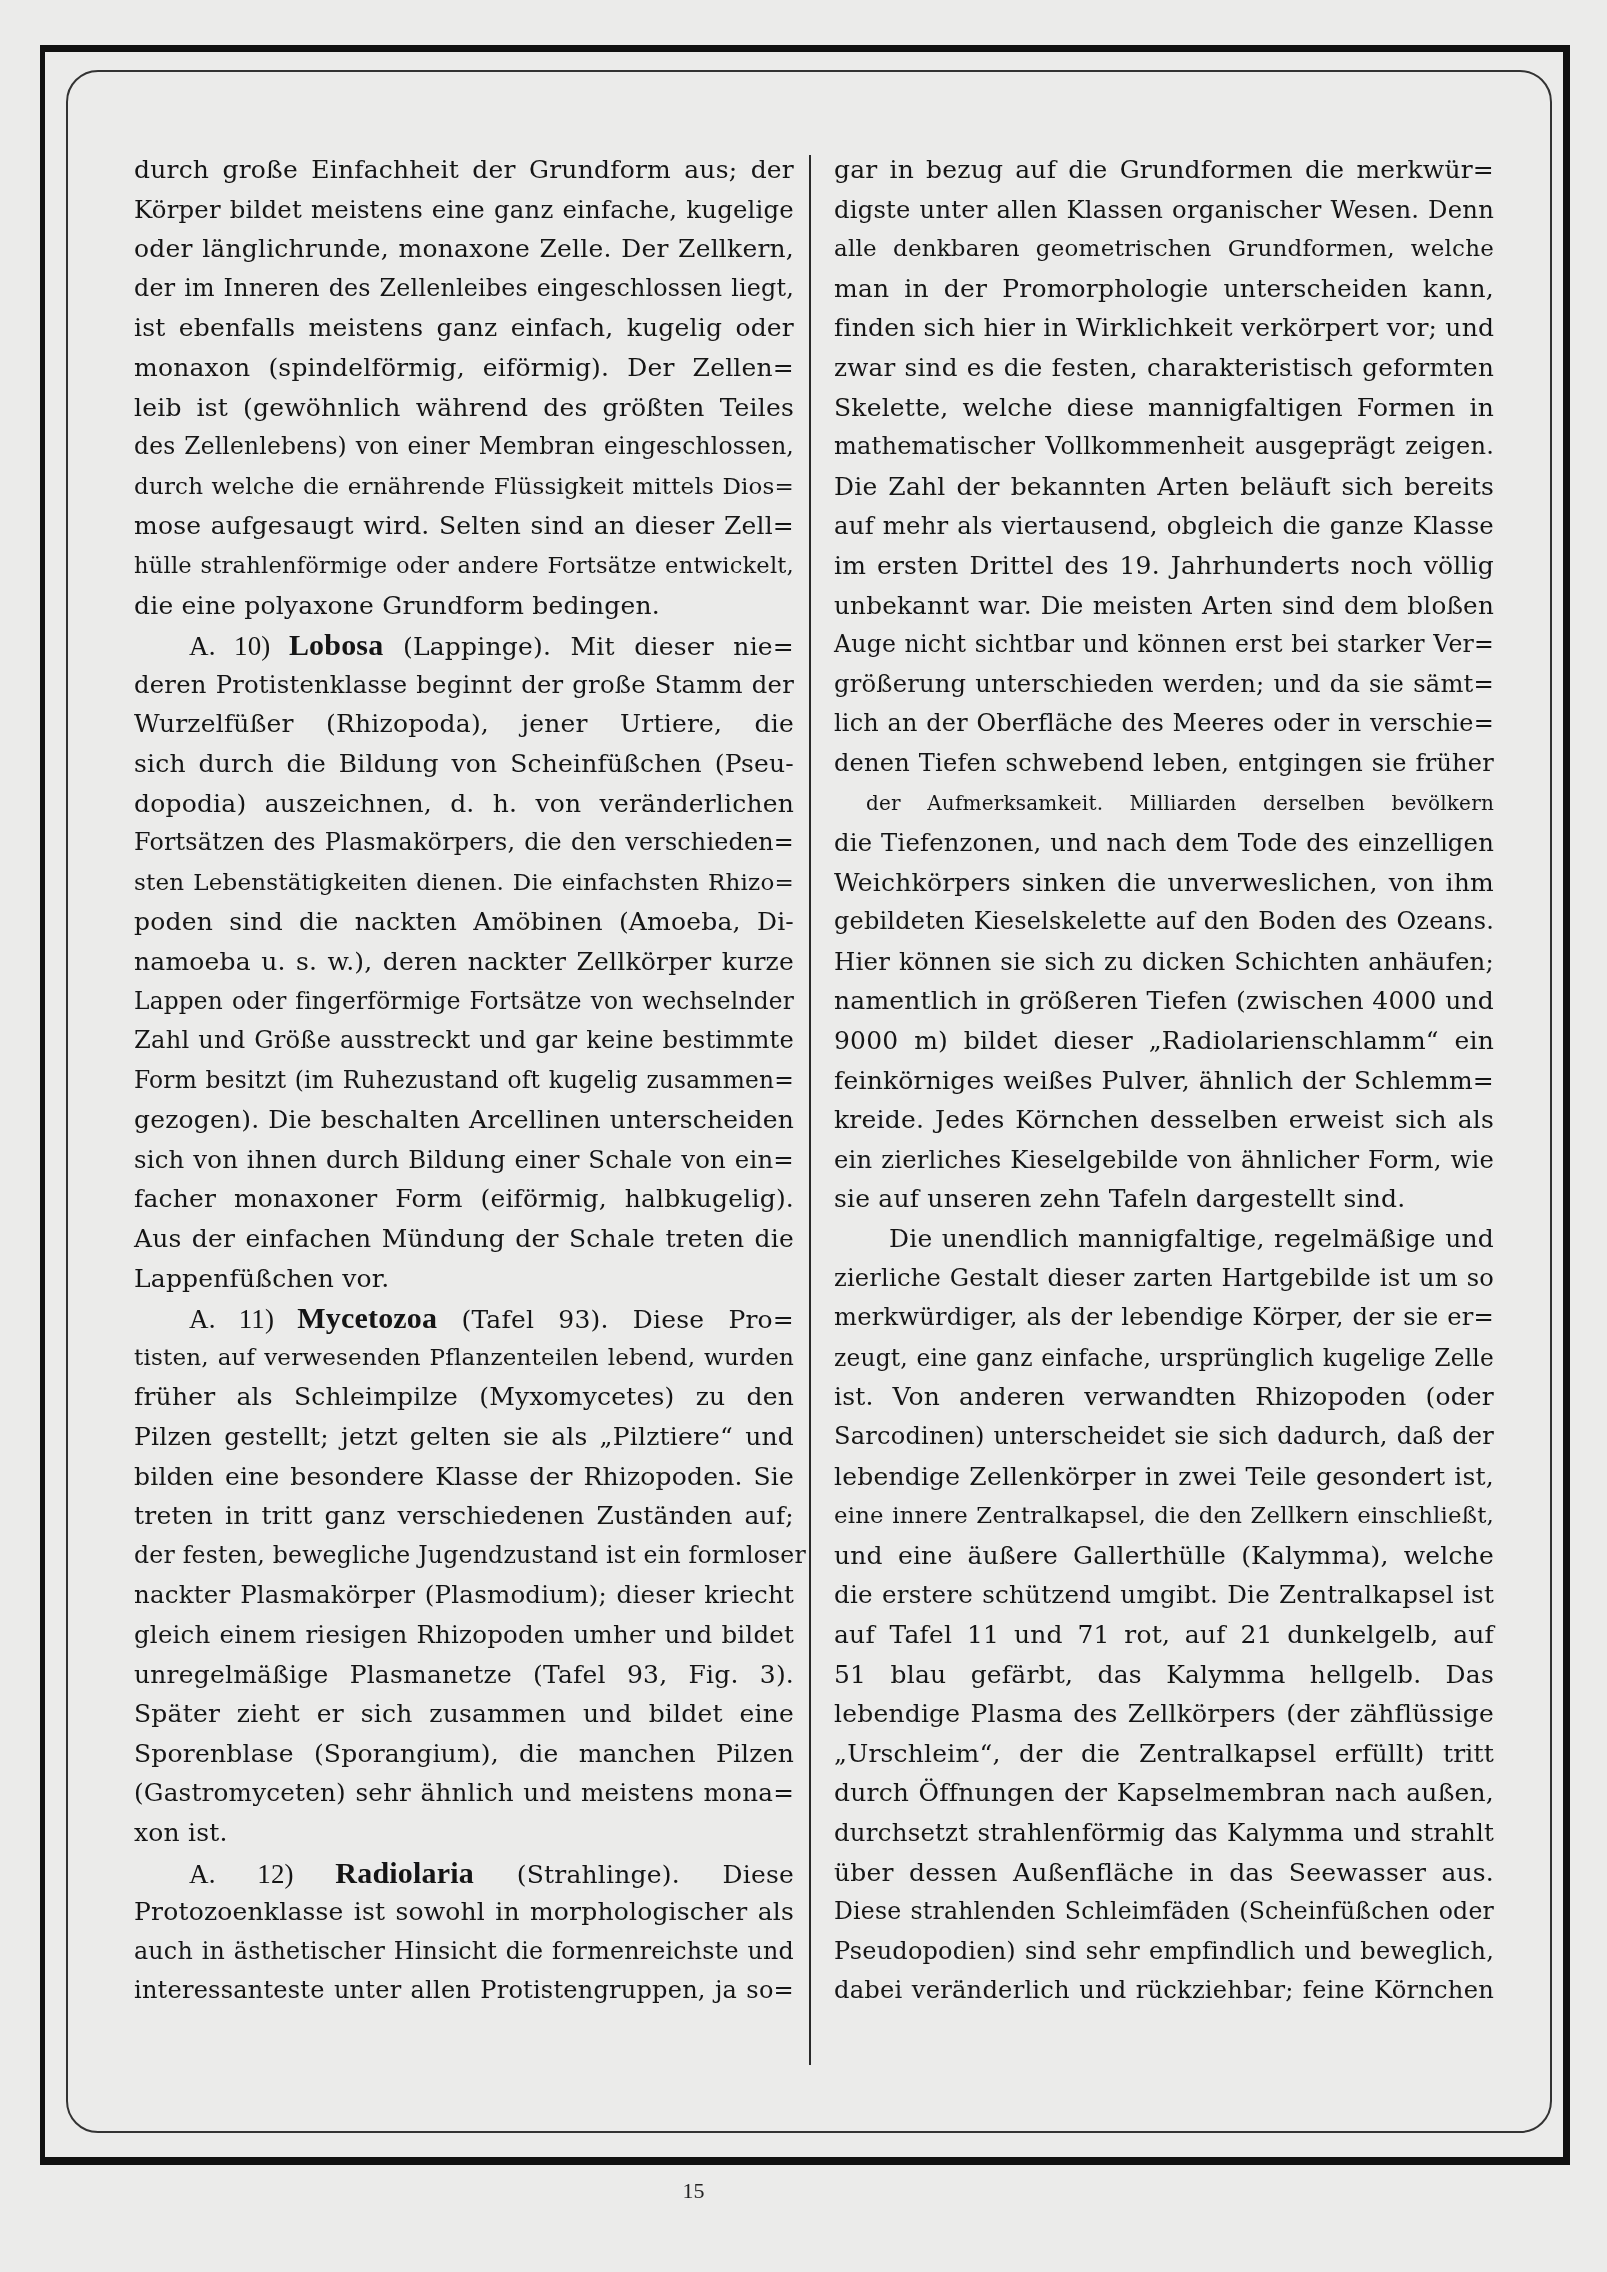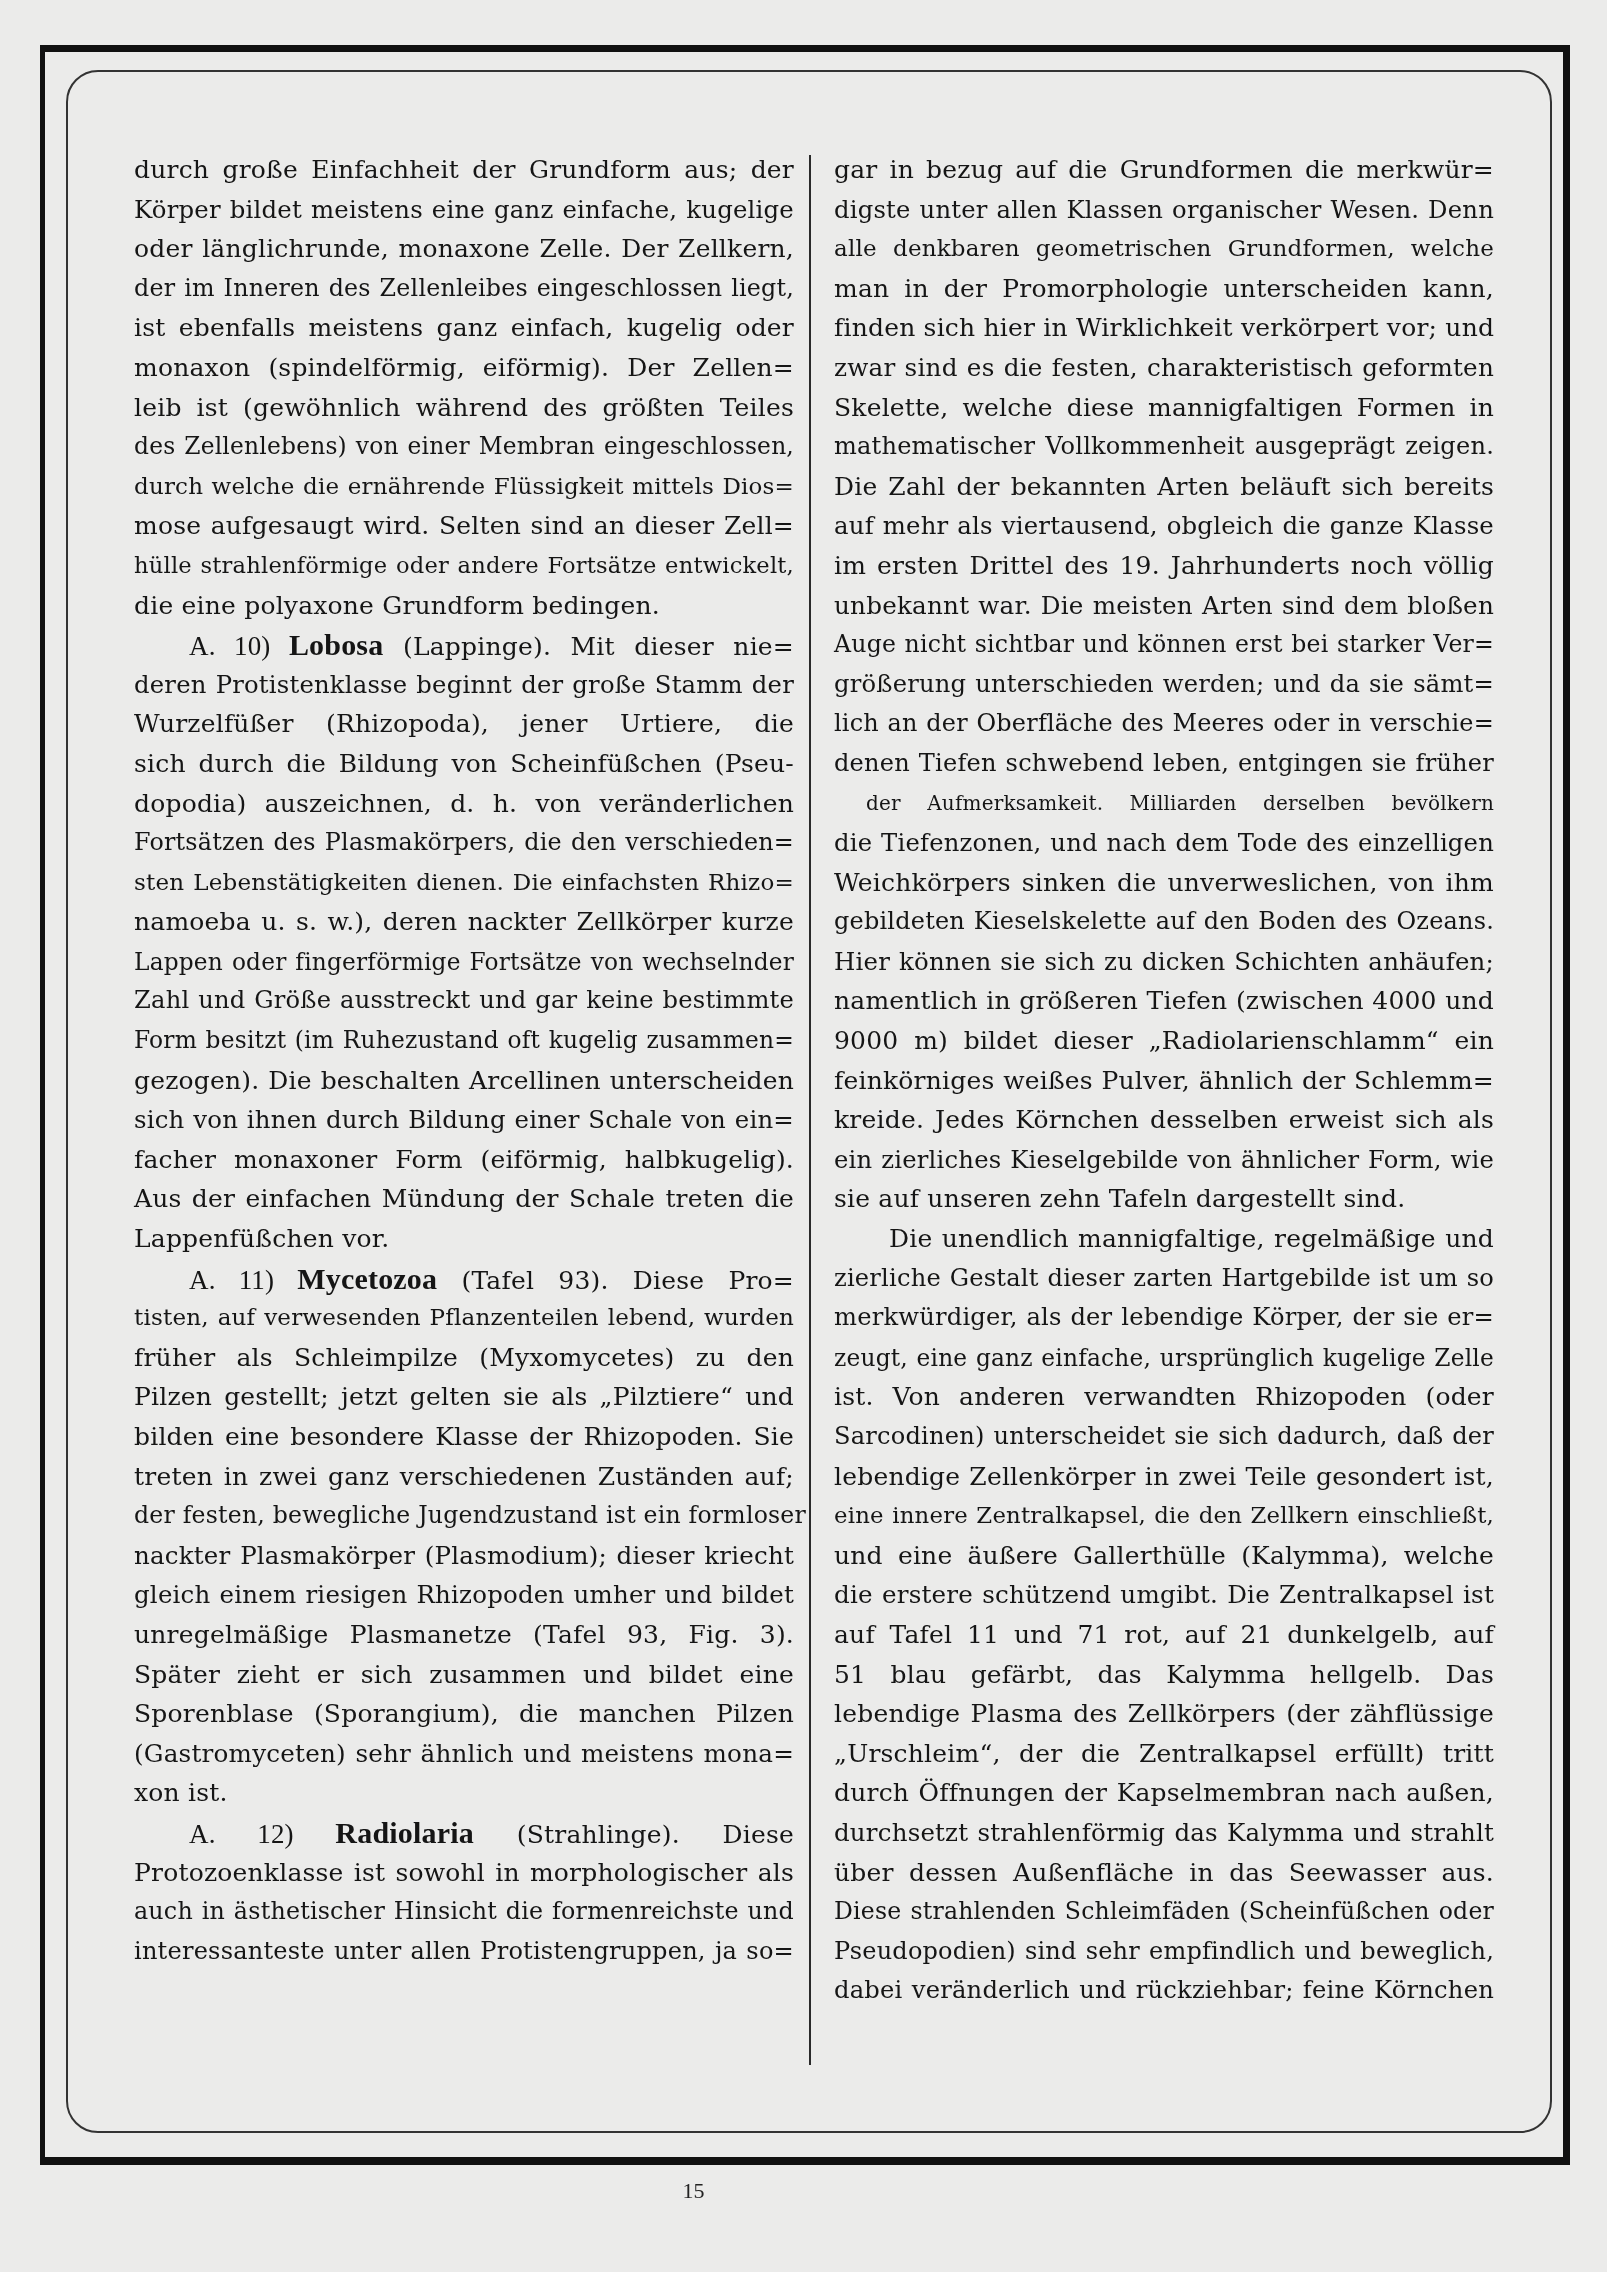--- a/index.html
+++ b/index.html
@@ -92,35 +92,36 @@
     <div class="line"><span>mose aufgesaugt wird.  Selten sind an dieser Zell=</span></div>
     <div class="line" style="font-size: 22.5934px;"><span>hülle strahlenförmige oder andere Fortsätze entwickelt,</span></div>
     <div class="line last"><span>die eine polyaxone Grundform bedingen.</span></div>
     <div class="line indent"><span class="sec">A. 10) </span><b class="head">Lobosa</b> <span>(Lappinge).  Mit dieser nie=</span></div>
     <div class="line" style="font-size: 24.308px;"><span>deren Protistenklasse beginnt der große Stamm der</span></div>
     <div class="line"><span>Wurzelfüßer (Rhizopoda), jener Urtiere, die</span></div>
     <div class="line"><span>sich durch die Bildung von Scheinfüßchen (Pseu-</span></div>
     <div class="line"><span>dopodia) auszeichnen, d. h. von veränderlichen</span></div>
     <div class="line" style="font-size: 23.8467px;"><span>Fortsätzen des Plasmakörpers, die den verschieden=</span></div>
     <div class="line" style="font-size: 23.0395px;"><span>sten Lebenstätigkeiten dienen.  Die einfachsten Rhizo=</span></div>
+    <div class="line"><span>poden sind die nackten Amöbinen (Amoeba, Di-</span></div>
     <div class="line"><span>namoeba u. s. w.), deren nackter Zellkörper kurze</span></div>
     <div class="line" style="font-size: 23.2692px;"><span>Lappen oder fingerförmige Fortsätze von wechselnder</span></div>
     <div class="line" style="font-size: 24.2px;"><span>Zahl und Größe ausstreckt und gar keine bestimmte</span></div>
     <div class="line" style="font-size: 23.3357px;"><span>Form besitzt (im Ruhezustand oft kugelig zusammen=</span></div>
     <div class="line"><span>gezogen).  Die beschalten Arcellinen unterscheiden</span></div>
     <div class="line" style="font-size: 24.417px;"><span>sich von ihnen durch Bildung einer Schale von ein=</span></div>
     <div class="line"><span>facher monaxoner Form (eiförmig, halbkugelig).</span></div>
     <div class="line"><span>Aus der einfachen Mündung der Schale treten die</span></div>
     <div class="line last"><span>Lappenfüßchen vor.</span></div>
     <div class="line indent"><span class="sec">A. 11) </span><b class="head">Mycetozoa</b> <span>(Tafel 93).  Diese Pro=</span></div>
     <div class="line" style="font-size: 23.0395px;"><span>tisten, auf verwesenden Pflanzenteilen lebend, wurden</span></div>
     <div class="line"><span>früher als Schleimpilze (Myxomycetes) zu den</span></div>
     <div class="line"><span>Pilzen gestellt; jetzt gelten sie als „Pilztiere“ und</span></div>
     <div class="line"><span>bilden eine besondere Klasse der Rhizopoden.  Sie</span></div>
-    <div class="line"><span>treten in zwei ganz verschiedenen Zuständen auf;</span></div>
+    <div class="line"><span>treten in tritt ganz verschiedenen Zuständen auf;</span></div>
     <div class="line" style="font-size: 23.6055px;"><span>der festen, bewegliche Jugendzustand ist ein formloser</span></div>
     <div class="line" style="font-size: 24.527px;"><span>nackter Plasmakörper (Plasmodium); dieser kriecht</span></div>
     <div class="line" style="font-size: 24.4903px;"><span>gleich einem riesigen Rhizopoden umher und bildet</span></div>
     <div class="line"><span>unregelmäßige Plasmanetze (Tafel 93, Fig. 3).</span></div>
     <div class="line"><span>Später zieht er sich zusammen und bildet eine</span></div>
     <div class="line"><span>Sporenblase (Sporangium), die manchen Pilzen</span></div>
     <div class="line" style="font-size: 24.6752px;"><span>(Gastromyceten) sehr ähnlich und meistens mona=</span></div>
     <div class="line last"><span>xon ist.</span></div>
     <div class="line indent"><span class="sec">A. 12) </span><b class="head">Radiolaria</b> <span>(Strahlinge).  Diese</span></div>
     <div class="line"><span>Protozoenklasse ist sowohl in morphologischer als</span></div>

